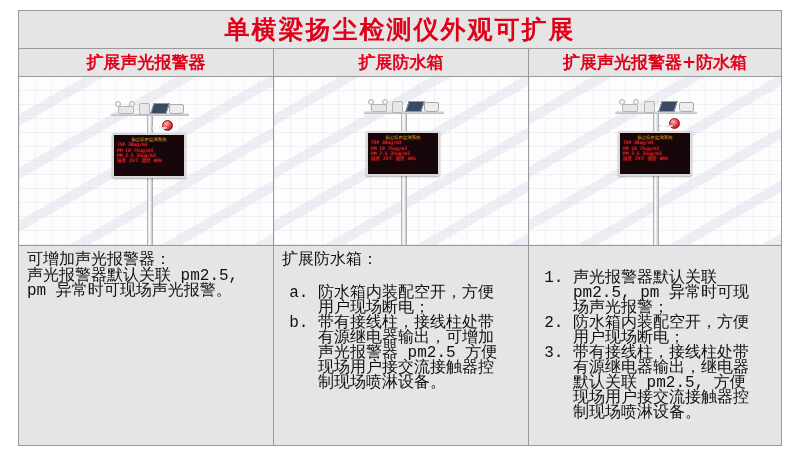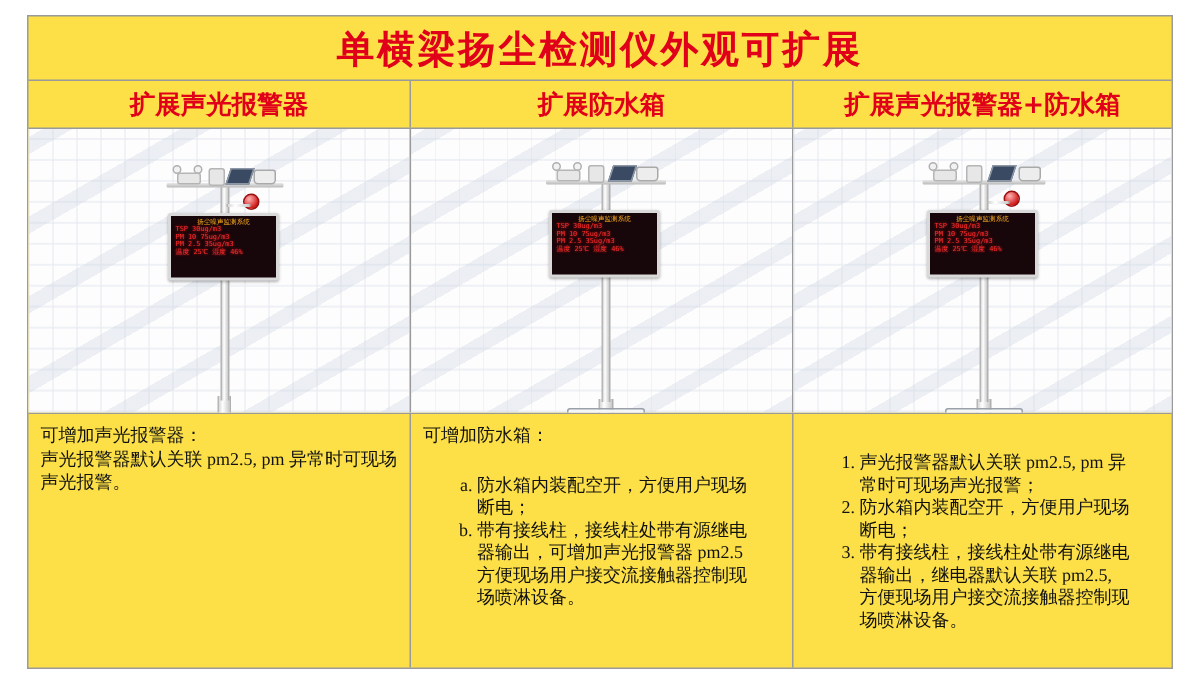--- a/index.html
+++ b/index.html
@@ -23,21 +23,21 @@
   .frame {
     position: absolute;
     left: 18px;
     top: 10px;
     width: 764px;
     height: 436px;
     border: 1px solid #9a9a9a;
     box-sizing: border-box;
     display: flex;
     flex-direction: column;
-    background: #fde047;
+    background: #e5e5e5;
   }
   .title-row {
     height: 52px;
     border-bottom: 1px solid #9a9a9a;
     display: flex;
     align-items: center;
     justify-content: center;
     box-sizing: border-box;
   }
   .main-title {
@@ -200,24 +200,24 @@
 
   
   .text-row {
     flex: 1;
     display: flex;
     box-sizing: border-box;
   }
   .text-cell {
     box-sizing: border-box;
     padding: 7px 8px 6px 8px;
-    font-size: 12px;
+    font-size: 16px;
     line-height: 15px;
     color: #111;
-    font-family: Liberation Serif, serif;
+    font-family: Liberation Mono, monospace;
   }
   .text-cell .head {
     margin-bottom: 1px;
   }
   ol.list, ul.list {
     margin: 18px;
     padding-left: 18px;
   }
   ol.list li, ul.list li {
     margin: 0;
@@ -335,21 +335,21 @@
     </div>
 
     <div class="text-row">
 
       <div class="text-cell col1 vdiv">
         <div class="head">可增加声光报警器：</div>
         <p class="plain">声光报警器默认关联 pm2.5, pm 异常时可现场声光报警。</p>
       </div>
 
       <div class="text-cell col2 vdiv">
-        <div class="head">可增加防水箱：</div>
+        <div class="head">扩展防水箱：</div>
         <ol class="list alpha">
           <li>防水箱内装配空开，方便用户现场断电；</li>
           <li>带有接线柱，接线柱处带有源继电器输出，可增加声光报警器 pm2.5 方便现场用户接交流接触器控制现场喷淋设备。</li>
         </ol>
       </div>
 
       <div class="text-cell col3">
         <ol class="list num">
           <li>声光报警器默认关联 pm2.5, pm 异常时可现场声光报警；</li>
           <li>防水箱内装配空开，方便用户现场断电；</li>

